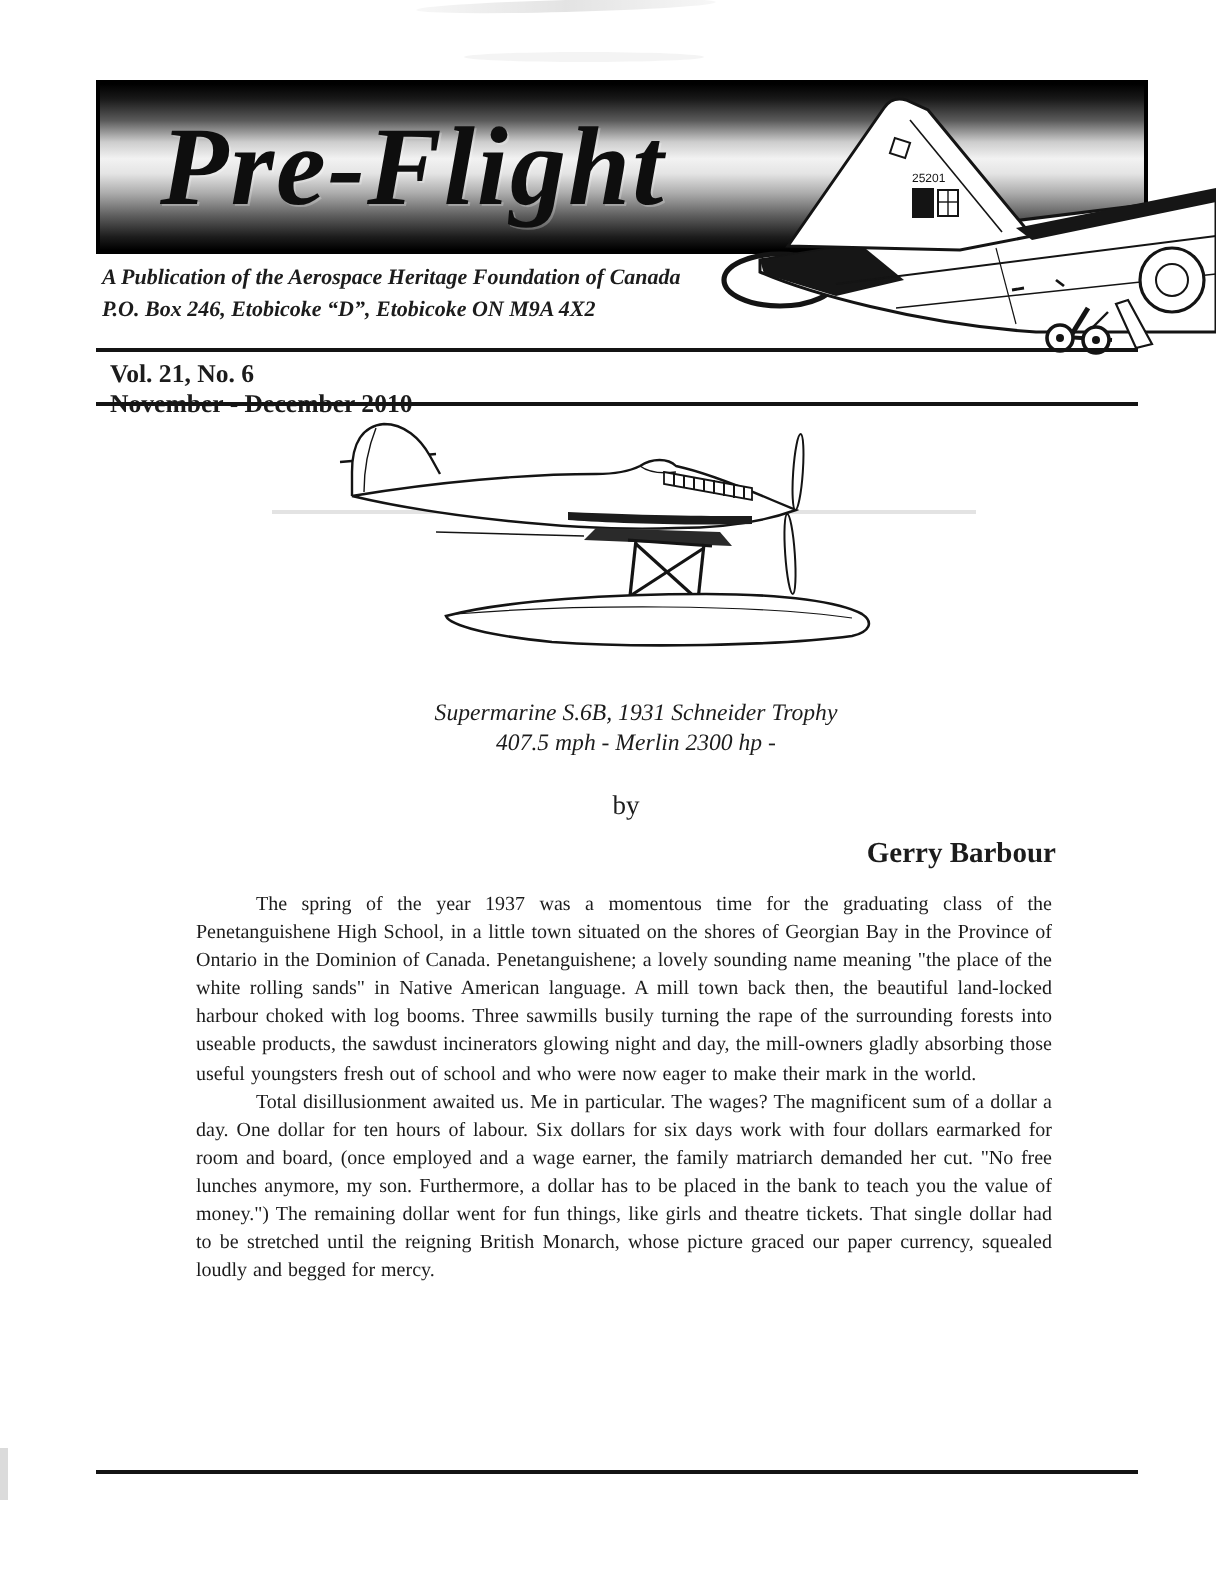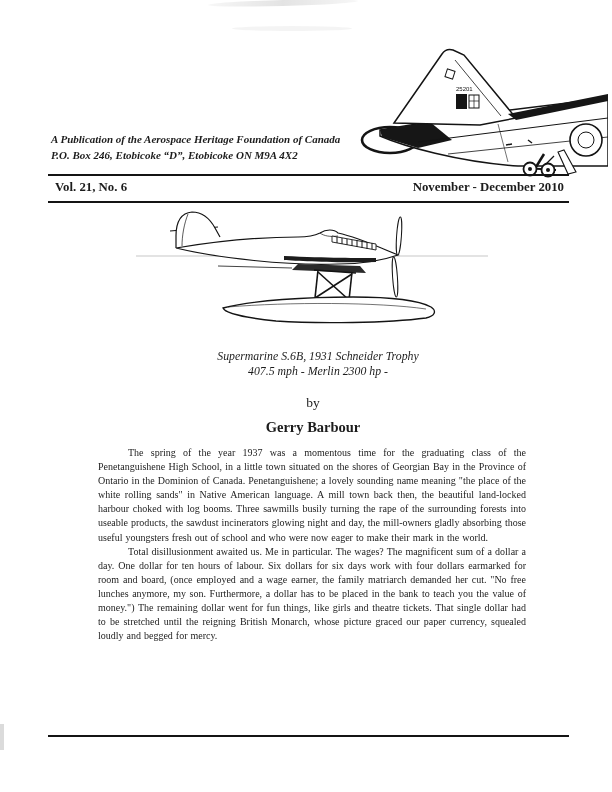--- a/index.html
+++ b/index.html
@@ -41,52 +41,55 @@
     font-size:11px; font-weight:bold; font-style:italic; line-height:16px;
     white-space:nowrap;
   }
   .rule { position:absolute; left:48px; width:521px; height:2.4px; background:#141414; }
   .rule-1 { top:173.5px; }
   .rule-2 { top:200.5px; }
   .rule-bottom { top:735px; }
   .issue-bar {
     position:absolute; left:48px; top:180px; width:521px; box-sizing:border-box;
     display:flex; justify-content:space-between; align-items:baseline;
-    font-weight:bold; font-size:12.8px; padding:0 5px 0 7px;
+    font-weight:bold; font-size:12.8px; padding:0 5px 0 7px;flex-direction:column;
   }
   
   .waterline { position:absolute; left:136px; top:255px; width:352px; height:2px; background:#e3e3e3; }
   .s6b-art { position:absolute; left:168px; top:206px; }
   .fig-caption {
     position:absolute; left:88px; top:321px; width:460px; text-align:center;
     font-style:italic; font-size:11.8px; line-height:14.5px;margin-top:28px;
   }
   
   .article-title { position:absolute; left:98px; top:365px; width:430px; text-align:center;
     font-weight:bold; font-size:17px; }
   .byline { position:absolute; left:98px; top:395px; width:430px; text-align:center;
     font-weight:normal; font-size:13.5px; }
-  .author { position:absolute; left:98px; top:419px; width:430px; text-align:center;
+  .author { position:absolute; left:98px; top:419px; width:430px; text-align:right;
     font-weight:bold; font-size:14.5px; }
   .article-body {
     position:absolute; left:98px; top:446px; width:428px;
     font-size:10px; line-height:14.1px; text-align:justify;
   }
   .article-body p { margin:0; text-indent:30px; word-spacing:0.5px; }
   svg .ln { stroke:#141414; fill:none; }
 </style>
 </head>
 <body>
 
 <div class="page">
 
   <div class="smudge-top"></div>
   <div class="smudge-top2"></div>
   <div class="smudge-left"></div>
 
+  <div class="banner">
+    <div class="masthead-title">Pre-Flight</div>
+  </div>
 
   <svg class="arrow-art" width="250" height="135" viewBox="0 0 250 135">
     <ellipse cx="32" cy="96" rx="28" ry="13" fill="none" stroke="#141414" stroke-width="2.6"></ellipse>
     <path d="M22,86 L120,70 L250,54 L250,122 L160,122 C100,118 45,102 22,92 Z" fill="#ffffff" stroke="#141414" stroke-width="1.5"></path>
     <path d="M22,86 L72,78 L94,96 L60,104 L24,93 Z" fill="#161616"></path>
     <path d="M36,79 L84,10 Q88,4 95,6 L106,11 L158,74 L122,81 Z" fill="#ffffff" stroke="#141414" stroke-width="1.5"></path>
     <line class="ln" x1="97" y1="16" x2="143" y2="72" stroke-width="0.8"></line>
     <rect x="88" y="26" width="8" height="8" fill="#ffffff" stroke="#141414" stroke-width="1" transform="rotate(18 92 30)"></rect>
     <text x="98" y="47" font-size="6" font-family="Liberation Sans, sans-serif" fill="#141414">25201</text>
     <rect x="98" y="50" width="11" height="15" fill="#141414"></rect>

